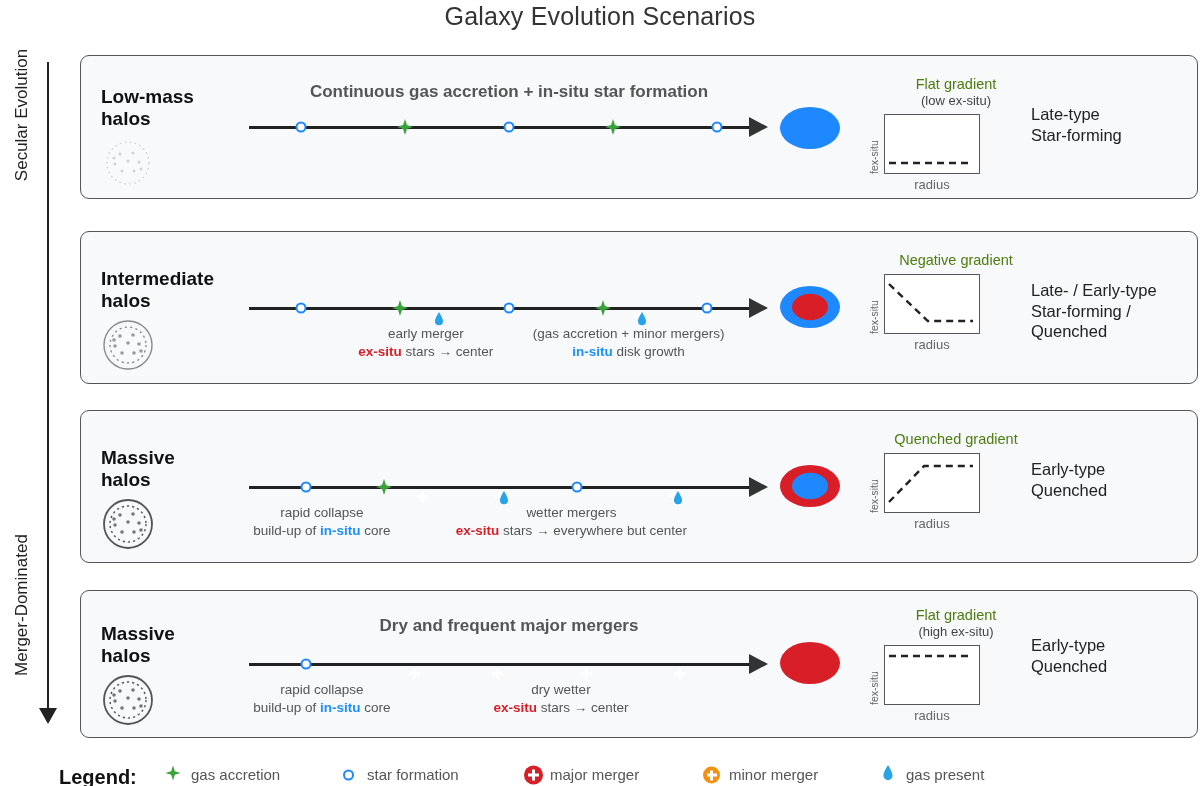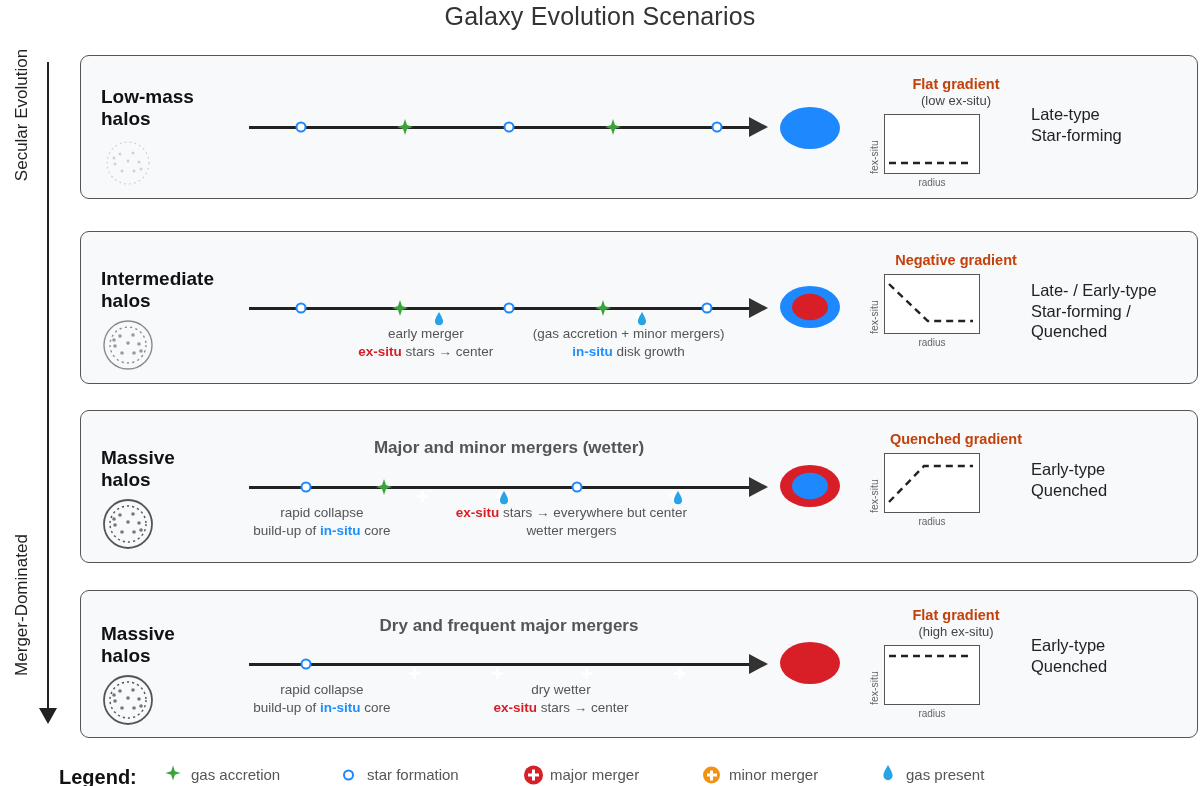--- a/index.html
+++ b/index.html
@@ -68,26 +68,26 @@
   
   .m-drop{width:9px;height:14px;}
 
   .tl-caption{position:absolute;text-align:center;font-size:13.5px;color:#555;line-height:1.35;}
   .insitu{color:#1e8fff;font-weight:bold;}
   .exsitu{color:#d81f28;font-weight:bold;}
 
   .galaxy{position:absolute;}
 
   .grad-block{position:absolute;}
-  .grad-title{text-align:center;font-size:14.5px;font-weight:bold;color:#c2410c;}
+  .grad-title{text-align:center;font-size:14.5px;font-weight:normal;color:#4d7c0f;}
   .grad-sub{text-align:center;font-size:13px;color:#444;margin-top:1px;}
   .grad-wrap{position:relative;}
   .grad-box{position:absolute;background:#fff;border:1.5px solid #555;box-sizing:border-box;}
   .grad-ylab{position:absolute;font-size:10.5px;color:#666;transform:rotate(-90deg);transform-origin:left top;white-space:nowrap;}
-  .grad-xlab{position:absolute;text-align:center;font-size:10px;color:#666;}
+  .grad-xlab{position:absolute;text-align:center;font-size:13px;color:#666;}
 
   .outcome{position:absolute;font-size:16.5px;color:#222;line-height:1.25;}
 
   
   .legend{position:absolute;left:0;top:760px;width:1200px;height:34px;}
   .legend-label{position:absolute;left:59px;top:6px;font-size:20px;font-weight:bold;color:#111;}
   .leg-item{position:absolute;top:0;height:30px;}
   .leg-ico{position:absolute;left:0;top:15px;transform:translate(0,-50%);}
   .leg-txt{position:absolute;left:26px;top:6px;font-size:15px;color:#555;white-space:nowrap;}
 </style>
@@ -115,20 +115,21 @@
           <circle cx="32" cy="17" r="1.5" fill="#d2d2d2"></circle>
           <circle cx="14" cy="28" r="1.5" fill="#d2d2d2"></circle>
           <circle cx="27" cy="25" r="1.5" fill="#d2d2d2"></circle>
           <circle cx="38" cy="26" r="1.5" fill="#d2d2d2"></circle>
           <circle cx="21" cy="35" r="1.5" fill="#d2d2d2"></circle>
           <circle cx="33" cy="35" r="1.5" fill="#d2d2d2"></circle>
           <circle cx="40" cy="33" r="1.5" fill="#d2d2d2"></circle>
           <circle cx="13" cy="22" r="1.5" fill="#d2d2d2"></circle>
         </svg></div>
     </div>
+    <div class="scen-title" style="left:168px;width:520px;top:26px">Continuous gas accretion + in-situ star formation</div>
     <div class="timeline" style="left:168px;top:70px;width:520px;height:2.8px">
       <div class="tl-line" style="width:502px"></div>
       <div class="tl-head" style="left:500px;top:-8.6px"></div>
       <span style="left:10%;top:1px;" class="marker m-star"></span>
       <span style="left:30%;top:1px;" class="marker m-gas"><svg width="17" height="17" viewBox="0 0 20 20">
           <path d="M10 0.6 L12.3 7.7 L19.4 10 L12.3 12.3 L10 19.4 L7.7 12.3 L0.6 10 L7.7 7.7 Z" fill="#3aa23a"></path>
         </svg></span>
       <span style="left:50%;top:1px;" class="marker m-star"></span>
       <span style="left:70%;top:1px;" class="marker m-gas"><svg width="17" height="17" viewBox="0 0 20 20">
           <path d="M10 0.6 L12.3 7.7 L19.4 10 L12.3 12.3 L10 19.4 L7.7 12.3 L0.6 10 L7.7 7.7 Z" fill="#3aa23a"></path>
@@ -233,39 +234,38 @@
           <circle cx="32" cy="17" r="1.8" fill="#777"></circle>
           <circle cx="14" cy="28" r="1.8" fill="#777"></circle>
           <circle cx="27" cy="25" r="1.8" fill="#777"></circle>
           <circle cx="38" cy="26" r="1.8" fill="#777"></circle>
           <circle cx="21" cy="35" r="1.8" fill="#777"></circle>
           <circle cx="33" cy="35" r="1.8" fill="#777"></circle>
           <circle cx="40" cy="33" r="1.8" fill="#777"></circle>
           <circle cx="13" cy="22" r="1.8" fill="#777"></circle>
         </svg></div>
     </div>
-    <div class="scen-title" style="left:168px;width:520px;top:27px">Major and minor mergers (wetter)</div>
     <div class="timeline" style="left:168px;top:75px;width:520px;height:2.8px">
       <div class="tl-line" style="width:502px"></div>
       <div class="tl-head" style="left:500px;top:-8.6px"></div>
       <span style="left:11%;top:1px;" class="marker m-star"></span><span style="left:26%;top:1px;" class="marker m-gas"><svg width="17" height="17" viewBox="0 0 20 20">
           <path d="M10 0.6 L12.3 7.7 L19.4 10 L12.3 12.3 L10 19.4 L7.7 12.3 L0.6 10 L7.7 7.7 Z" fill="#3aa23a"></path>
         </svg></span><span style="left:31.5%;top:1px;" class="marker m-major"></span><span style="left:46.5%;top:1px;" class="marker m-major"></span><span style="left:49%;top:12px;" class="marker m-drop"><svg width="9" height="14" viewBox="0 0 10 16">
           <path d="M5 0 C5 0 9.6 7.2 9.6 10.6 A4.6 4.6 0 0 1 0.4 10.6 C0.4 7.2 5 0 5 0 Z" fill="#29a3e8"></path>
         </svg></span><span style="left:63%;top:1px;" class="marker m-star"></span><span style="left:80%;top:1px;" class="marker m-minor"></span><span style="left:82.5%;top:12px;" class="marker m-drop"><svg width="9" height="14" viewBox="0 0 10 16">
           <path d="M5 0 C5 0 9.6 7.2 9.6 10.6 A4.6 4.6 0 0 1 0.4 10.6 C0.4 7.2 5 0 5 0 Z" fill="#29a3e8"></path>
         </svg></span>
     </div>
     <div class="tl-caption" style="left:80.80000000000001px;width:320px;top:93px">
       <div><span class="">rapid collapse</span></div>
       <div><span class="">build-up of </span><span class="insitu">in-situ</span><span class=""> core</span></div>
     </div>
     <div class="tl-caption" style="left:330.4px;width:320px;top:93px">
+      <div><span class="">wetter mergers</span></div>
       <div><span class="exsitu">ex-situ</span><span class=""> stars → everywhere but center</span></div>
-      <div><span class="">wetter mergers</span></div>
     </div>
     <div class="galaxy" style="left:698px;top:53px"><svg width="62" height="44" viewBox="0 0 62 44">
         <ellipse cx="31" cy="22" rx="30" ry="21" fill="#d81f28"></ellipse>
         <ellipse cx="31" cy="22" rx="17.98" ry="13.2" fill="#1e88ff"></ellipse>
       </svg></div>
     <div class="grad-block" style="left:775px;top:20px;width:200px">
       <div class="grad-title">Quenched gradient</div>
 
       <div class="grad-wrap" style="height:82px;margin-top:6px">
         <span class="grad-ylab" style="left:12px;top:60px">fex-situ</span>

